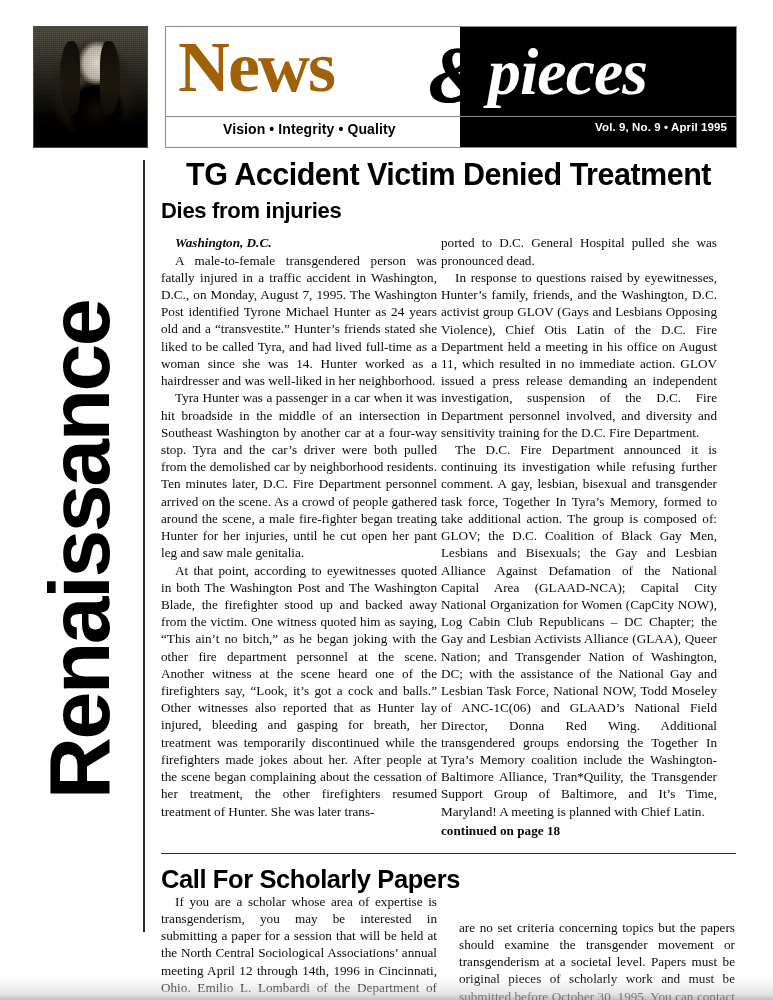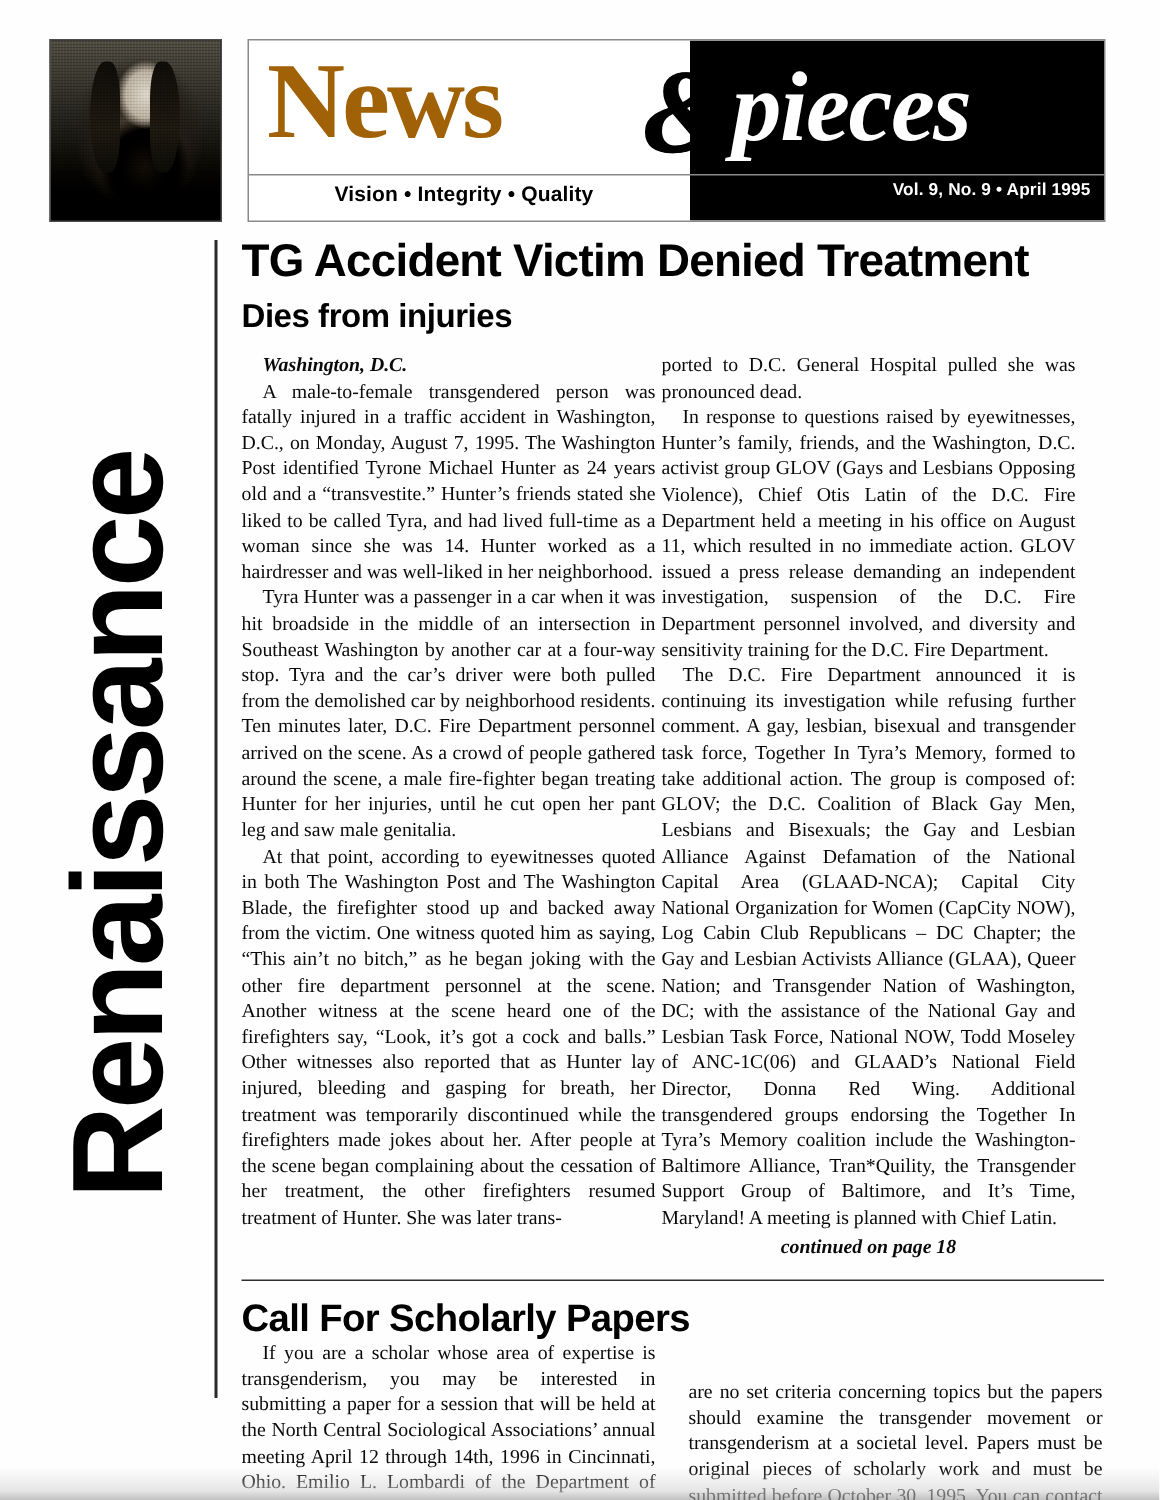--- a/index.html
+++ b/index.html
@@ -207,20 +207,21 @@
   }
 
   h1.headline {
     margin: 0;
     font-family: "Liberation Sans", "DejaVu Sans", sans-serif;
     font-size: 30.5px;
     font-weight: bold;
     letter-spacing: -0.5px;
     line-height: 1.06;
     color: #000;
+    text-align: center;
   }
   h2.deck {
     margin: 9px 0 0 0;
     font-family: "Liberation Sans", "DejaVu Sans", sans-serif;
     font-size: 22px;
     font-weight: bold;
     letter-spacing: -0.3px;
     line-height: 1.05;
     color: #000;
   }
@@ -250,23 +251,22 @@
     text-indent: 14px;
     hyphens: auto;
     -webkit-hyphens: auto;
   }
   p.body.flush {
     text-indent: 0;
   }
   .jump {
     margin: 2px 0 0 0;
     font-size: 13.2px;
-    font-style: italic;
-    font-weight: bold;
-    text-align: center;
+    font-weight: bold;
+    text-align: left;
     line-height: 1.3;
   }
 
   hr.section-rule {
     border: 0;
     border-top: 1.6px solid #2f2f2f;
     margin: 14px 0 0 0;
     height: 0;
   }
 

